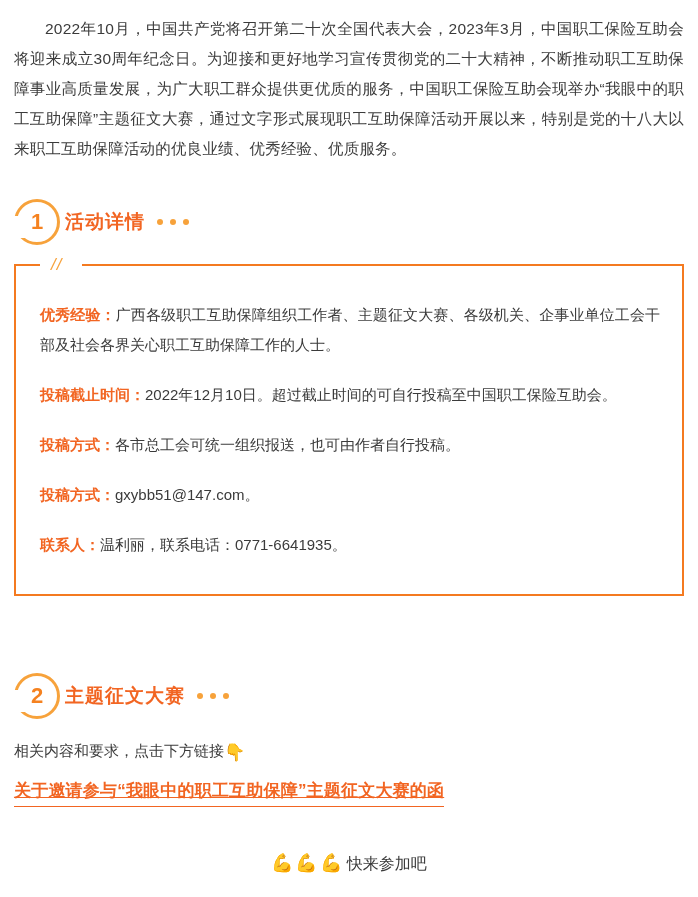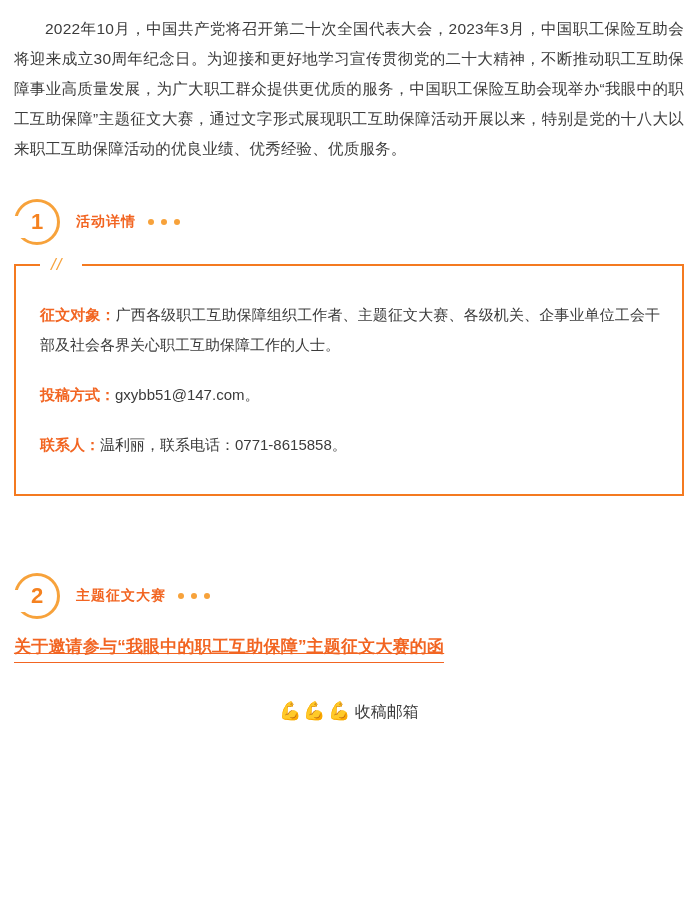--- a/index.html
+++ b/index.html
@@ -65,23 +65,23 @@
     position: absolute;
     left: -3px;
     top: 14px;
     width: 14px;
     height: 22px;
     background: #ffffff;
   }
   .badge span { position: relative; z-index: 2; }
 
   .section-title {
-    margin-left: 16px;
+    margin-left: 5px;
     color: #f26522;
-    font-size: 14px;
+    font-size: 19px;
     font-weight: bold;
     letter-spacing: 1px;
   }
   .dots {
     margin-left: 12px;
     display: flex;
     align-items: center;
     gap: 7px;
   }
   .dots i {
@@ -154,21 +154,21 @@
     font-size: 15px;
     line-height: 30px;
     color: #3b3b3b;
   }
   .hand-icon {
     color: #f9b233;
     font-size: 17px;
     vertical-align: -2px;
   }
   .link-title {
-    margin: 8px 14px 0 14px;
+    margin: 8px 14px 8px 14px;
     font-size: 17px;
     font-weight: bold;
     color: #f26522;
     line-height: 30px;
     letter-spacing: 0.2px;
     cursor: pointer;
     display: inline-block;
     border-bottom: 1px solid #f26522;
   }
   .cta {
@@ -203,48 +203,57 @@
       <i></i>
       <i></i>
       <i></i>
     </div>
   </div>
 
   <div class="detail-box">
     <div class="slashes">//</div>
 
     <div class="d-item">
-      <span class="d-label">征文对象</span><span class="d-label">：</span><span>广西各级职工互助保障组织工作者、主题征文大赛、各级机关、企事业单位工会干部及社会各界关心职工互助保障工作的人士。</span>
-    </div>
-
-
+      <span class="d-label">优秀经验</span><span class="d-label">：</span><span>广西各级职工互助保障组织工作者、主题征文大赛、各级机关、企事业单位工会干部及社会各界关心职工互助保障工作的人士。</span>
+    </div>
+
+    <div class="d-item">
+      <span class="d-label">投稿截止时间</span><span class="d-label">：</span><span>2022年12月10日。超过截止时间的可自行投稿至中国职工保险互助会。</span>
+    </div>
+
+    <div class="d-item">
+      <span class="d-label">投稿方式</span><span class="d-label">：</span><span>各市总工会可统一组织报送，也可由作者自行投稿。</span>
+    </div>
 
     <div class="d-item">
       <span class="d-label">投稿方式</span><span class="d-label">：</span><span>gxybb51@147.com。</span>
     </div>
 
     <div class="d-item">
-      <span class="d-label">联系人</span><span class="d-label">：</span><span>温利丽，联系电话：0771-8615858。</span>
+      <span class="d-label">联系人</span><span class="d-label">：</span><span>温利丽，联系电话：0771-6641935。</span>
     </div>
   </div>
 
   <div class="section-head" style="margin-top:72px;">
     <div class="badge">
       <span>2</span>
     </div>
     <div class="section-title">主题征文大赛</div>
     <div class="dots">
       <i></i>
       <i></i>
       <i></i>
     </div>
   </div>
 
+  <div class="sec2-text">
+    <span>相关内容和要求，点击下方链接</span><span class="hand-icon">👇</span>
+  </div>
 
   <div style="padding:0;">
     <a class="link-title" href="#">关于邀请参与“我眼中的职工互助保障”主题征文大赛的函</a>
   </div>
 
   <div class="cta">
-    <span class="fists">💪💪💪</span><span>收稿邮箱</span>
+    <span class="fists">💪💪💪</span><span>快来参加吧</span>
   </div>
 
 </div>
 
 </body></html>

